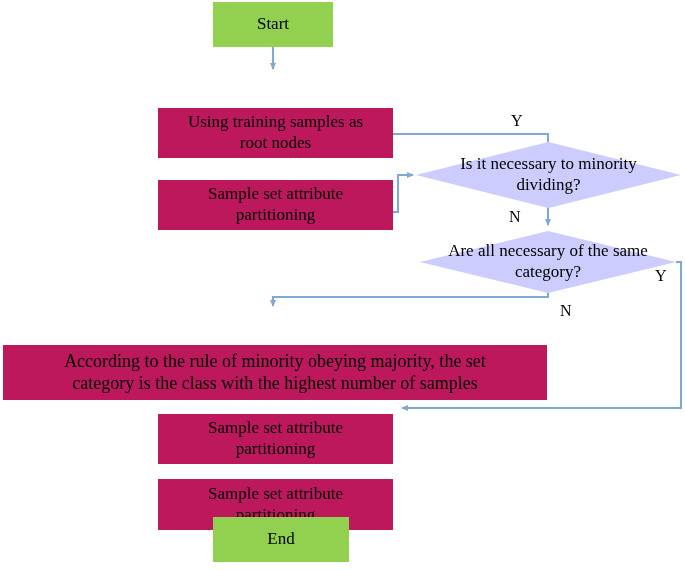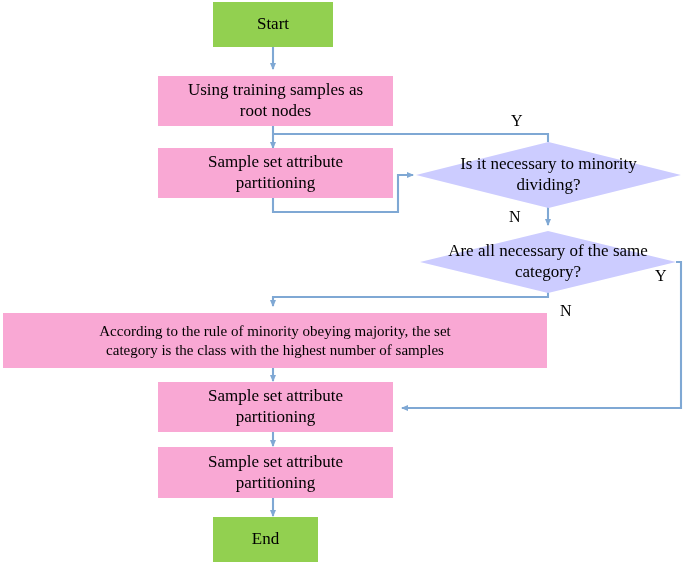--- a/index.html
+++ b/index.html
@@ -31,21 +31,22 @@
   }
   .node .node-text {
     display: block;
     padding: 0 6px;
     white-space: pre-line;
   }
   .terminator {
     background: #92D050;
   }
   .process {
-    background: #f9a8d4;
+    background: #be185d;
+    margin-top: 32px;
   }
   .decision-wrap {
     position: absolute;
   }
   .decision-shape {
     position: absolute;
     inset: 0;
     background: #CCCCFF;
     clip-path: polygon(50% 0%, 100% 50%, 50% 100%, 0% 50%);
   }
@@ -132,36 +133,36 @@
     <div class="decision-label">Is it necessary to minority
 dividing?</div>
   </div>
 
   <div class="decision-wrap" style="left:420px; top:231px; width:256px; height:62px;">
     <div class="decision-shape"></div>
     <div class="decision-label">Are all necessary of the same
 category?</div>
   </div>
 
-  <div class="node process" style="left:3px; top:313px; width:544px; height:55px; font-size:15px;">
+  <div class="node process" style="left:3px; top:313px; width:544px; height:55px; font-size:18px;">
     <span class="node-text">According to the rule of minority obeying majority, the set
 category is the class with the highest number of samples</span>
   </div>
 
   <div class="node process" style="left:158px; top:382px; width:235px; height:50px;">
     <span class="node-text">Sample set attribute
 partitioning</span>
   </div>
 
   <div class="node process" style="left:158px; top:447px; width:235px; height:51px;">
     <span class="node-text">Sample set attribute
 partitioning</span>
   </div>
 
-  <div class="node terminator" style="left:213px; top:517px; width:105px; height:45px;">
+  <div class="node terminator" style="left:213px; top:517px; width:136px; height:45px;">
     <span class="node-text">End</span>
   </div>
 
   <div class="edge-label" style="left:511px; top:113px;">Y</div>
 
   <div class="edge-label" style="left:509px; top:209px;">N</div>
 
   <div class="edge-label" style="left:560px; top:303px;">N</div>
 
   <div class="edge-label" style="left:655px; top:268px;">Y</div>

